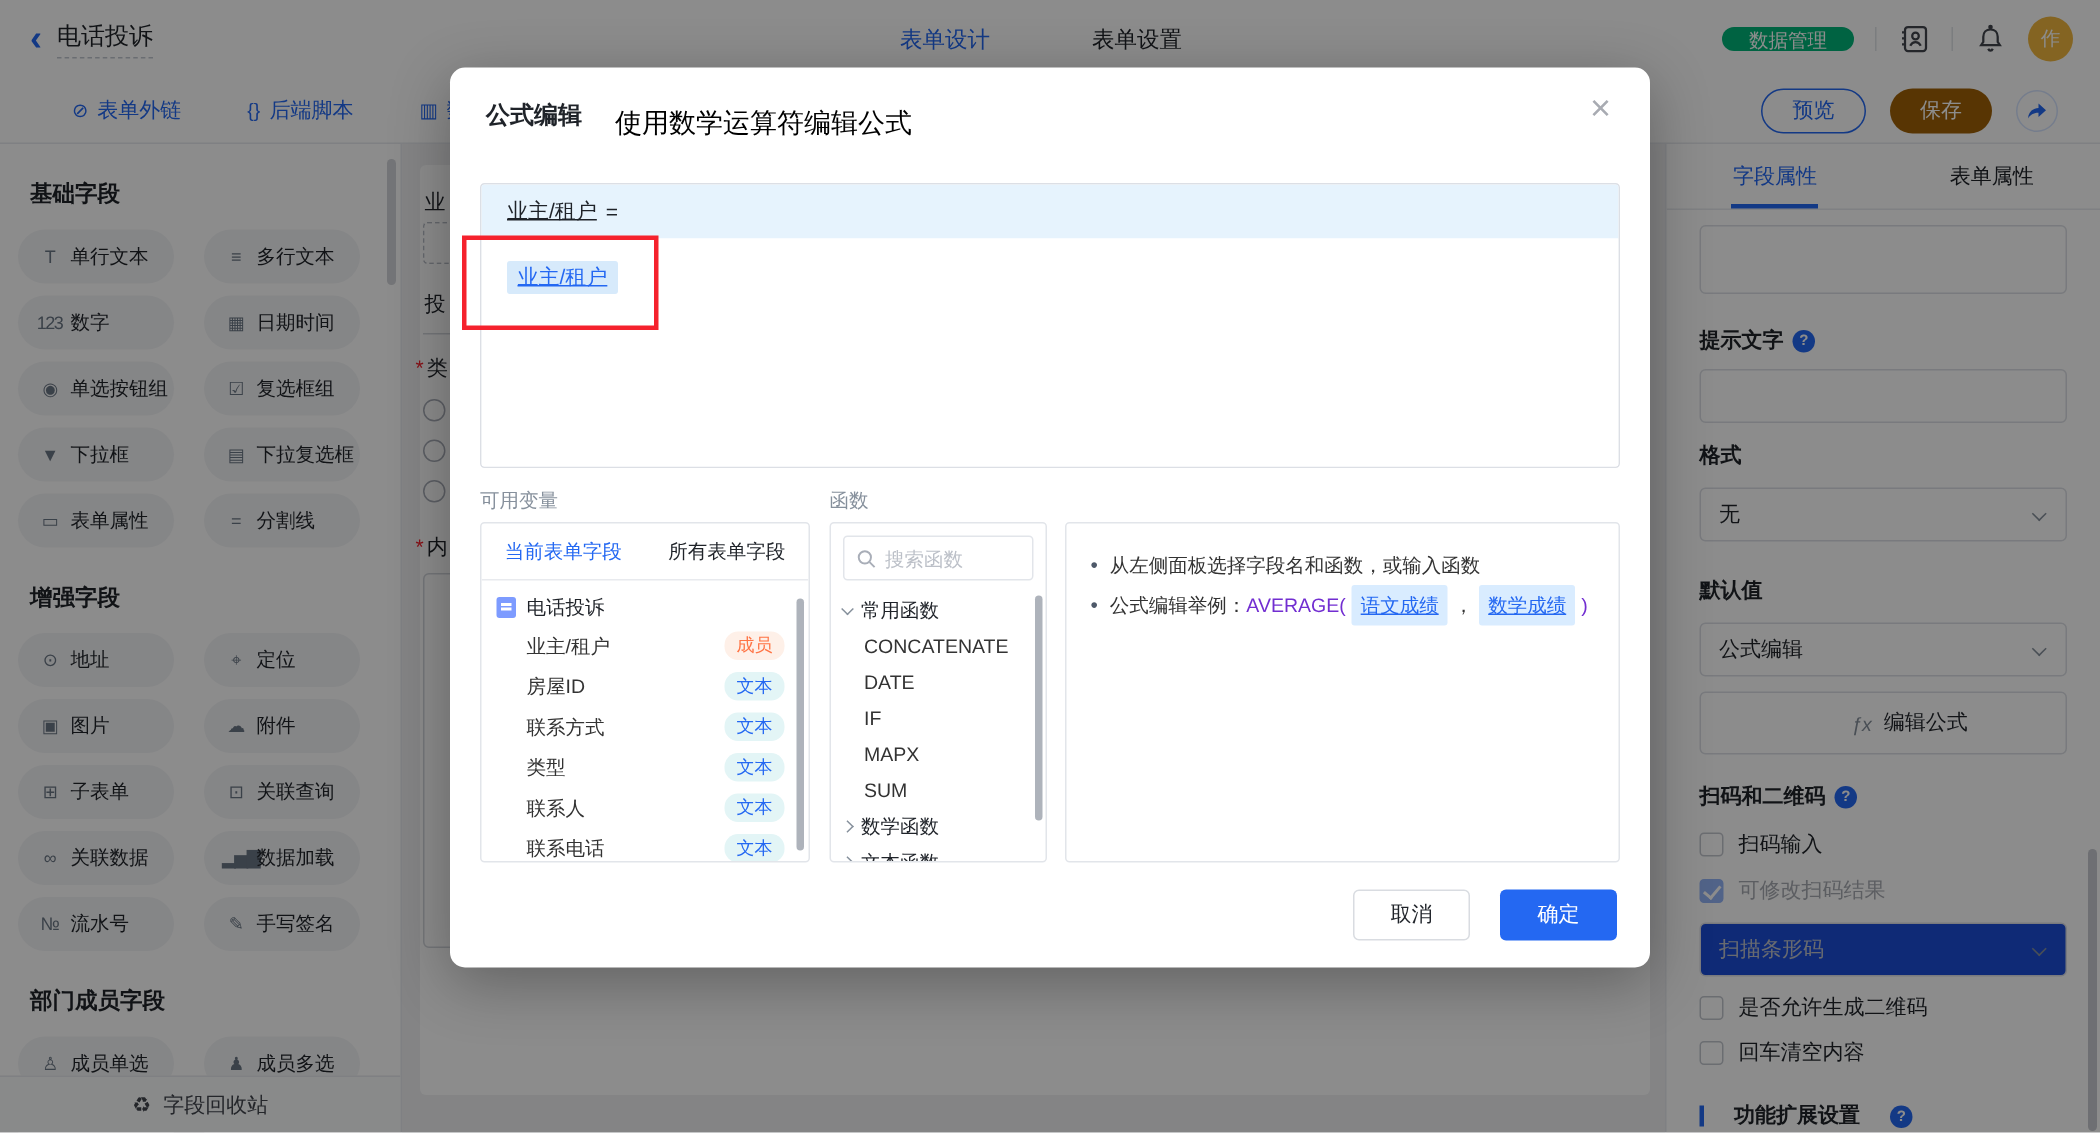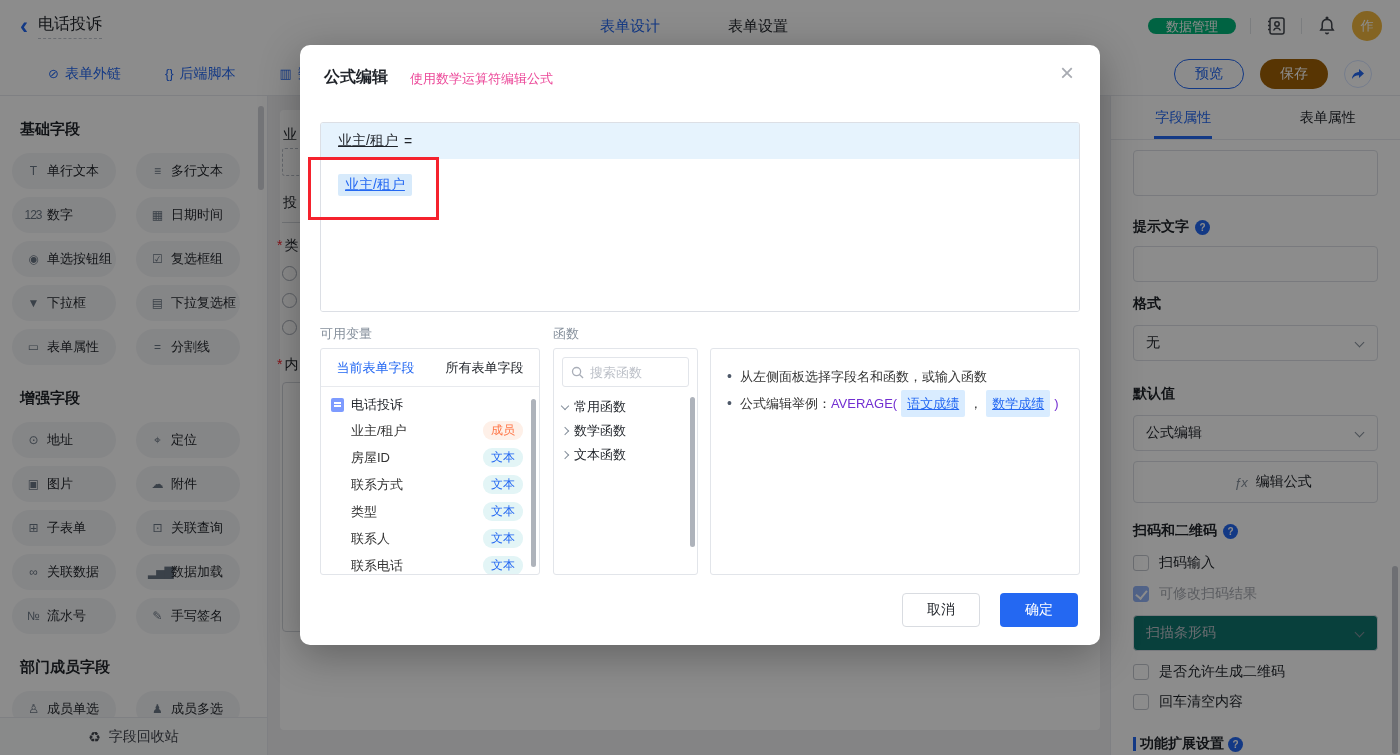--- a/index.html
+++ b/index.html
@@ -54,38 +54,38 @@
   .rsb { position:absolute; left:1110px; top:96px; width:290px; height:659px; background:#fff; border-left:1px solid #e8eaee; overflow:hidden; }
   .rsb-tabs { height:44px; display:flex; border-bottom:1px solid #e8eaee; }
   .rsb-tab { flex:1; display:flex; align-items:center; justify-content:center; font-size:14px; color:#1f2329; cursor:pointer; position:relative; }
   .rsb-tab.active { color:#2468f2; }
   .rsb-tab.active::after { content:""; position:absolute; bottom:0; left:50%; transform:translateX(-50%); width:58px; height:3px; background:#2468f2; }
   .rsb-body { padding:0 22px; }
   .fld-label { font-size:14px; font-weight:bold; color:#1f2329; display:flex; align-items:center; gap:6px; }
   .qicon { width:15px; height:15px; border-radius:50%; background:#2468f2; color:#fff; font-size:10px; display:inline-flex; align-items:center; justify-content:center; }
   .inputbox { width:100%; border:1px solid #dcdfe5; border-radius:4px; background:#fff; }
   .selbox { width:100%; height:36px; border:1px solid #dcdfe5; border-radius:4px; background:#fff; display:flex; align-items:center; padding:0 12px; font-size:14px; color:#1f2329; cursor:pointer; position:relative; }
-  .selbox.disabled { color:#bfc3cb; background:#0f766e; cursor:default; }
+  .selbox.disabled { color:#bfc3cb; background:#1d4ed8; cursor:default; }
   .caret { position:absolute; right:14px; top:13px; width:7px; height:7px; border-right:1.4px solid #86909c; border-bottom:1.4px solid #86909c; transform:rotate(45deg); }
   .cb-row { display:flex; align-items:center; gap:10px; font-size:14px; color:#1f2329; }
   .cb { width:16px; height:16px; border:1px solid #c3c7ce; border-radius:3px; background:#fff; cursor:pointer; position:relative; flex:none; }
   .cb.checked { background:#94b4f7; border-color:#94b4f7; }
   .cb.checked::after { content:""; position:absolute; left:4px; top:1px; width:5px; height:9px; border-right:2px solid #fff; border-bottom:2px solid #fff; transform:rotate(40deg); }
   .cb-row.disabled .cb-lb { color:#a8abb2; }
   .btn-plain { width:100%; border:1px solid #dcdfe5; border-radius:4px; background:#fff; color:#1f2329; font-size:14px; cursor:pointer; display:flex; align-items:center; justify-content:center; gap:8px; }
   .fxg { color:#86909c; font-style:italic; font-size:13px;margin-left:35px; }
-  .sect-head { display:flex; align-items:center; gap:4px; font-size:14px; font-weight:bold; }
+  .sect-head { display:flex; align-items:center; gap:20px; font-size:14px; font-weight:bold; }
   .sect-bar { width:3px; height:14px; background:#2468f2; }
   .rsb-scroll { position:absolute; right:2px; top:470px; width:6px; height:188px; background:#c8cbd1; border-radius:3px; cursor:grab; }
 
   
   .overlay { position:absolute; left:0; top:0; width:1400px; height:755px; background:rgba(0,0,0,0.45); z-index:10; }
   .modal { position:absolute; left:300px; top:45px; width:800px; height:600px; background:#fff; border-radius:10px; z-index:20; box-shadow:0 10px 40px rgba(0,0,0,0.3); }
   .modal-title { position:absolute; left:24px; top:22px; font-size:16px; font-weight:bold; color:#1f2329; }
-  .modal-sub { position:absolute; left:110px; top:25px; font-size:13px; color:#ec4899; }
+  .modal-sub { position:absolute; left:110px; top:25px; font-size:18px; color:#000000; }
   .modal-close { position:absolute; right:26px; top:16px; font-size:24px; color:#a8abb2; cursor:pointer; line-height:1; }
   .formula-box { position:absolute; left:20px; top:77px; width:760px; height:190px; border:1px solid #dcdfe5; border-radius:3px; overflow:hidden; }
   .formula-head { height:36px; background:#e6f3fd; display:flex; align-items:center; padding:0 17px; font-size:14px; color:#1f2329; }
   .formula-target { text-decoration:underline; }
   .formula-eq { margin-left:6px; }
   .formula-body { padding:15px 17px; cursor:text; height:154px; background:#fff; }
   .chip { display:inline-block; background:#d7eafb; color:#2468f2; text-decoration:underline; font-size:14px; padding:2px 7px; border-radius:2px; cursor:pointer; }
   .panel-lb { position:absolute; top:280px; font-size:13px; color:#86909c; }
   .panel { position:absolute; top:303px; border:1px solid #e2e5ea; border-radius:3px; background:#fff; overflow:hidden; }
   .vars { left:20px; width:220px; height:227px; }
@@ -459,20 +459,32 @@
         <svg width="13" height="13" viewBox="0 0 14 14">
             <circle cx="6" cy="6" r="4.4" fill="none" stroke="#a9aeb8" stroke-width="1.4"></circle>
             <path d="M9.4 9.4L13 13" stroke="#a9aeb8" stroke-width="1.4"></path>
           </svg>
         <input type="text" placeholder="搜索函数" style="">
       </div>
       <div class="fn-group">
         <span class="chev down"></span>
         <span>常用函数</span>
       </div>
+      <div>
+
+          <div class="fn-item">CONCATENATE</div>
+
+          <div class="fn-item">DATE</div>
+
+          <div class="fn-item">IF</div>
+
+          <div class="fn-item">MAPX</div>
+
+          <div class="fn-item">SUM</div>
+        </div>
       <div class="fn-group">
         <span class="chev right"></span>
         <span>数学函数</span>
       </div>
       <div class="fn-group">
         <span class="chev right"></span>
         <span>文本函数</span>
       </div>
       <div class="fns-scroll"></div>
     </div>

